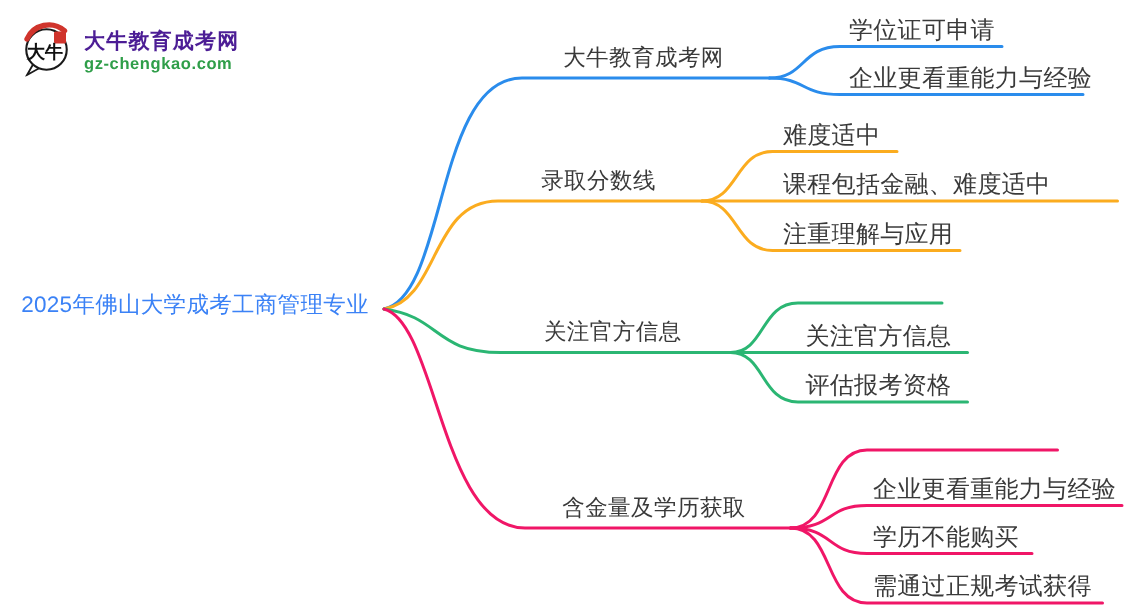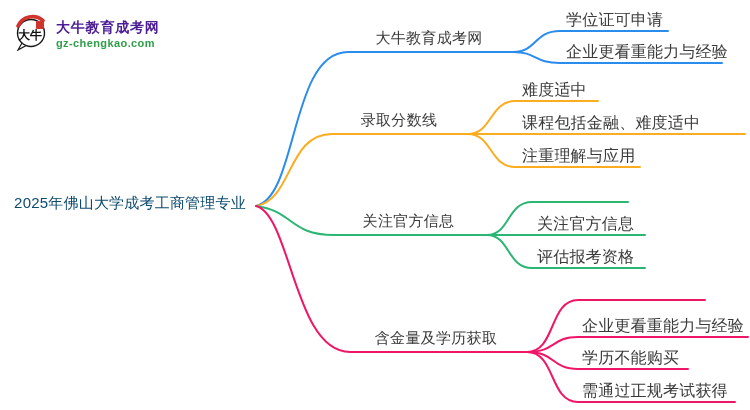--- a/index.html
+++ b/index.html
@@ -3,21 +3,21 @@
 <meta charset="utf-8">
 <style>
   html,body{margin:0;padding:0;background:#fff;}
   #canvas{
     position:relative;width:750px;height:410px;background:#ffffff;
     overflow:hidden;font-family:"Liberation Sans","DejaVu Sans",sans-serif;
   }
   #wires{position:absolute;left:0;top:0;}
   .root{
     position:absolute;left:4px;top:194px;width:252px;text-align:center;
-    font-size:15px;color:#0c4a6e;white-space:nowrap;letter-spacing:0.2px;
+    font-size:15px;color:#3b82f6;white-space:nowrap;letter-spacing:0.2px;
   }
   .blabel{
     position:absolute;font-size:15px;color:#3a3a3a;text-align:center;
     white-space:nowrap;letter-spacing:0.3px;
   }
   .clabel{
     position:absolute;font-size:16px;color:#3a3a3a;white-space:nowrap;
     letter-spacing:0.2px;
   }
   .logo{position:absolute;left:13px;top:14px;display:flex;align-items:flex-start;}

